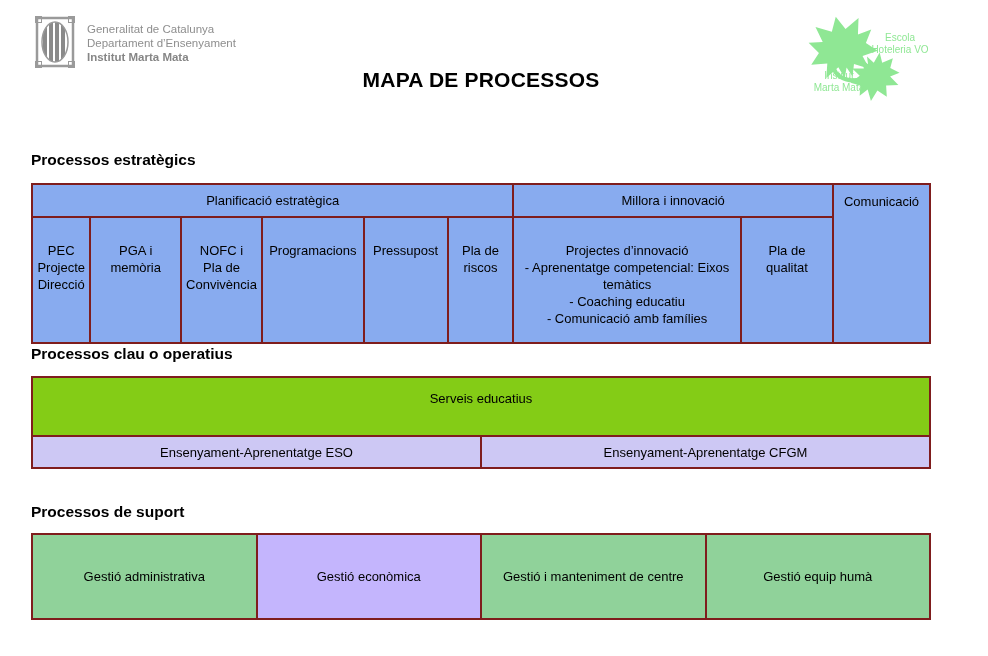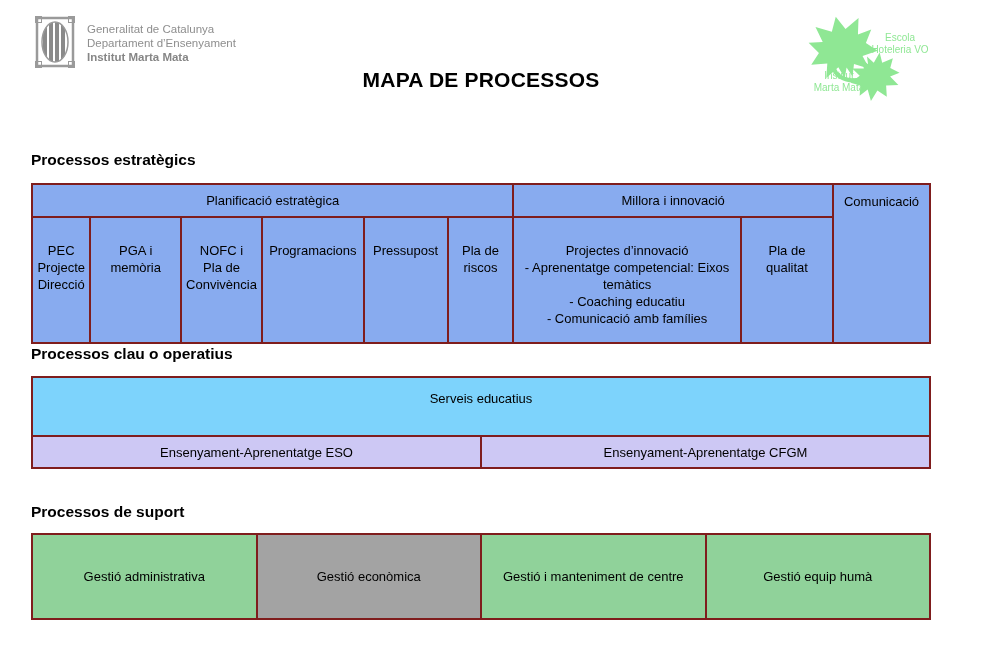--- a/index.html
+++ b/index.html
@@ -147,41 +147,41 @@
       </table>
 
     <h2 class="section-heading h2b">Processos clau o operatius</h2>
     <table class="proc t-oper t2">
       <colgroup>
           <col style="width:50%">
           <col style="width:50%">
         </colgroup>
       <tbody>
           <tr>
-        <td class="hdr" colspan="2" style="background:#7dd3fc">Serveis educatius</td>
+        <td class="hdr" colspan="2" style="background:#84cc16">Serveis educatius</td>
       </tr>
       <tr>
         <td class="sub" style="background:#CDC8F4">Ensenyament-Aprenentatge ESO</td>
         <td class="sub" style="background:#CDC8F4">Ensenyament-Aprenentatge CFGM</td>
       </tr>
     </tbody>
       </table>
 
     <h2 class="section-heading h3b">Processos de suport</h2>
     <table class="proc t-support t3">
       <colgroup>
           <col style="width:25%">
           <col style="width:25%">
           <col style="width:25%">
           <col style="width:25%">
         </colgroup>
       <tbody>
           <tr>
         <td style="background:#90D29A">Gestió administrativa</td>
-        <td style="background:#a3a3a3">Gestió econòmica</td>
+        <td style="background:#c4b5fd">Gestió econòmica</td>
         <td style="background:#90D29A">Gestió i manteniment de centre</td>
         <td style="background:#90D29A">Gestió equip humà</td>
       </tr>
     </tbody>
       </table>
 
   </div>
 </div>
 
 </body></html>

